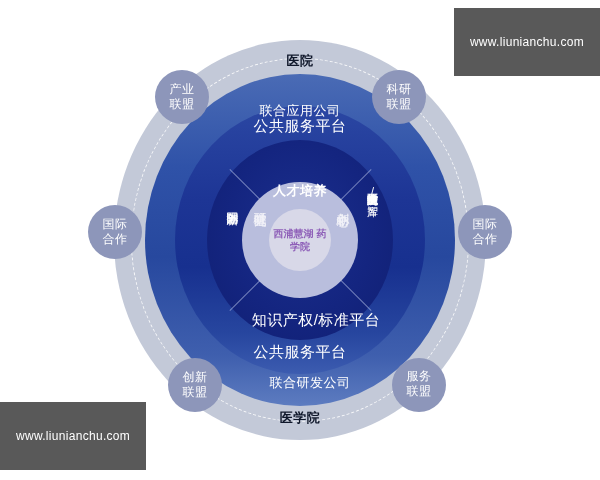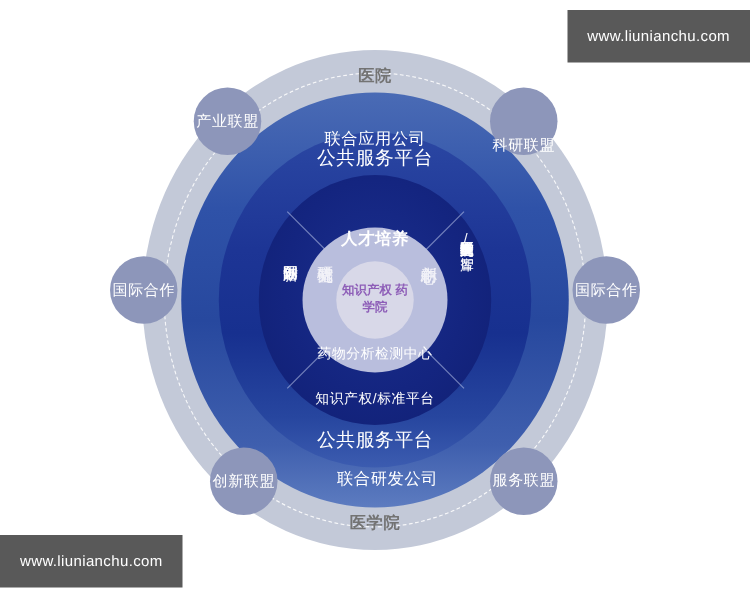--- a/index.html
+++ b/index.html
@@ -81,32 +81,32 @@
   .ringtext{
     position:absolute;
     left:50%;
     transform:translateX(-50%);
     white-space:nowrap;
     text-align:center;
     color:#ffffff;
     letter-spacing:.5px;
   }
   .lbl-hospital,.lbl-medschool{
-    color:#737373;
+    color:#0f172a;
     font-weight:bold;
     font-size:13px;
   }
   .lbl-hospital{top:52px;}
   .lbl-medschool{top:409px;font-family:Liberation Mono, monospace;}
 
   .t-union-app{top:102px;font-size:13px;}
   .t-pub-top  {top:117px;font-size:15px;}
   .t-ittc     {top:153px;font-size:13px;}
   .t-drug     {top:275px;font-size:11px;}
-  .t-ip       {top:311px;font-size:11px;}
+  .t-ip       {top:311px;font-size:15px;margin-left:16px;}
   .t-pub-bot  {top:343px;font-size:15px;}
   .t-union-rd {top:374px;font-size:13px;padding-left:20px;}
 
   .t-talent{top:182px;font-size:13px;font-weight:bold;}
 
   
   .vtext{
     position:absolute;
     writing-mode:vertical-rl;
     text-orientation:upright;
@@ -133,41 +133,42 @@
   }
 
   
   .bubble{
     position:absolute;
     width:54px;height:54px;
     border-radius:50%;
     background:#8d96ba;
     color:#ffffff;
     display:flex;
+    flex-direction:column;
     align-items:center;
     justify-content:center;
     font-size:12px;
     line-height:1.25;
     letter-spacing:.5px;
   }
   .bubble span{display:block;}
   #bub-industry {left:155px;top:70px;}
-  #bub-research {left:392px;top:70px;align-items:flex-end;}
+  #bub-research {left:372px;top:70px;}
   #bub-intl-l   {left:88px; top:205px;}
   #bub-intl-r   {left:458px;top:205px;}
   #bub-innov    {left:168px;top:358px;}
   #bub-service  {left:392px;top:358px;font-family:Liberation Mono, monospace;}
 
   
   .watermark{
     position:absolute;
     background:#595959;
     color:#ffffff;
     font-size:12px;
-    padding:14px 16px;
+    padding:27px 16px;
     letter-spacing:.3px;
   }
   #wm-top{right:0;top:8px;}
   #wm-bottom{left:0;bottom:10px;}
 </style>
 </head>
 <body>
 
 <div id="stage">
 
@@ -185,32 +186,31 @@
 
   <div class="ring" id="ring-lav"></div>
   <div class="ring" id="ring-core"></div>
 
   <div class="ringtext lbl-hospital">医院</div>
   <div class="ringtext lbl-medschool">医学院</div>
 
   <div class="ringtext t-union-app">联合应用公司</div>
   <div class="ringtext t-pub-top">公共服务平台</div>
   <div class="ringtext t-talent">人才培养</div>
-  <div class="ringtext t-drug">药物分析检测中心</div>
   <div class="ringtext t-ip">知识产权/标准平台</div>
   <div class="ringtext t-pub-bot">公共服务平台</div>
   <div class="ringtext t-union-rd">联合研发公司</div>
 
   <div class="vtext v-port">国际创新港</div>
   <div class="vtext v-basic">基础研究</div>
   <div class="vtext v-innov">创新中心</div>
   <div class="vtext v-bio">生物医药产业发展研究院/智库</div>
 
   <div id="core-label">
-    <span>知识产权</span>
+    <span>西浦慧湖</span>
     <span>药学院</span>
   </div>
 
   <div class="bubble" id="bub-industry">
     <span>产业</span>
     <span>联盟</span>
   </div>
   <div class="bubble" id="bub-research">
     <span>科研</span>
     <span>联盟</span>

